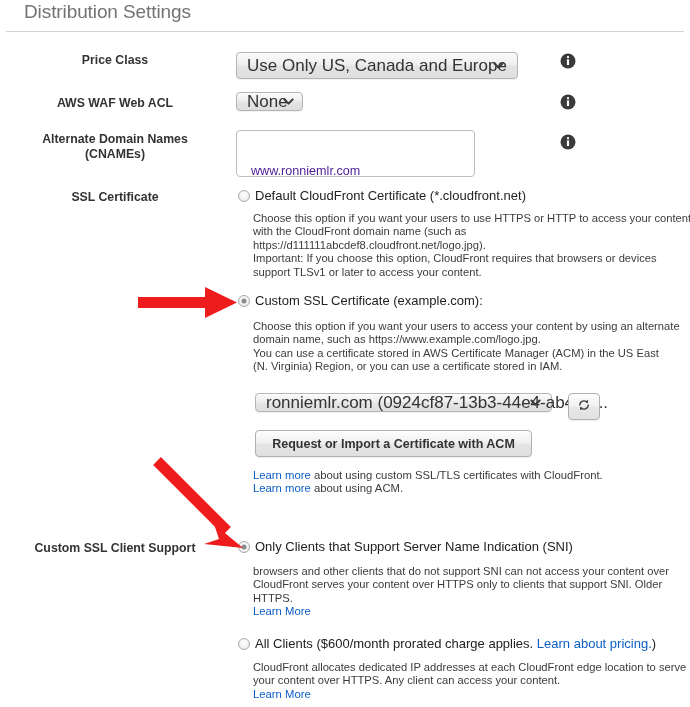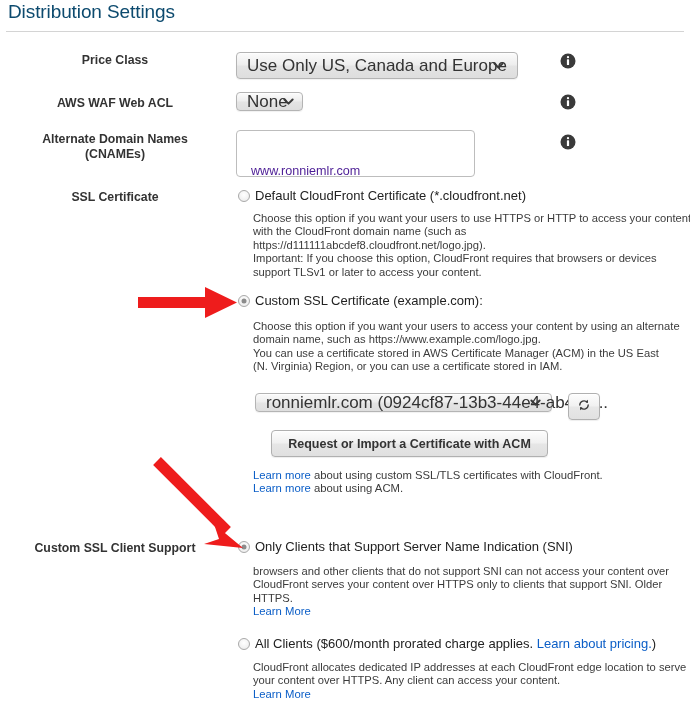--- a/index.html
+++ b/index.html
@@ -19,25 +19,25 @@
 
   
   .page-header {
     position: absolute;
     left: 0; top: 0;
     width: 690px;
     height: 34px;
   }
   .page-title {
     position: absolute;
-    left: 8px;
+    left: 24px;
     top: 1px;
     font-size: 19px;
     font-weight: 400;
-    color: #0c4a6e;
+    color: #737373;
     letter-spacing: -0.1px;
   }
   .header-rule {
     position: absolute;
     left: 6px;
     top: 31px;
     width: 678px;
     height: 1px;
     background: #d4d4d4;
   }
@@ -325,21 +325,21 @@
   <span>
     <svg width="14" height="14" viewBox="0 0 16 16">
       <path d="M3.2 8.0 A4.8 4.8 0 0 1 11.6 4.9" stroke="#3a3a3a" stroke-width="1.5" fill="none" stroke-linecap="round"></path>
       <path d="M12.8 8.0 A4.8 4.8 0 0 1 4.4 11.1" stroke="#3a3a3a" stroke-width="1.5" fill="none" stroke-linecap="round"></path>
       <path d="M12.4 2.0 L12.6 5.4 L9.3 4.6 Z" fill="#3a3a3a"></path>
       <path d="M3.6 14.0 L3.4 10.6 L6.7 11.4 Z" fill="#3a3a3a"></path>
     </svg>
   </span>
 </div>
 
-<div class="aws-button" style="left:255px; top:430px; width:277px; height:27px;margin-left:16px;">
+<div class="aws-button" style="left:255px; top:430px; width:277px; height:27px;">
   <span>Request or Import a Certificate with ACM</span>
 </div>
 
 <div class="link-line" style="top:469px;">
   <a class="link">Learn more</a><span> about using custom SSL/TLS certificates with CloudFront.</span>
 </div>
 <div class="link-line" style="top:482px;">
   <a class="link">Learn more</a><span> about using ACM.</span>
 </div>
 

